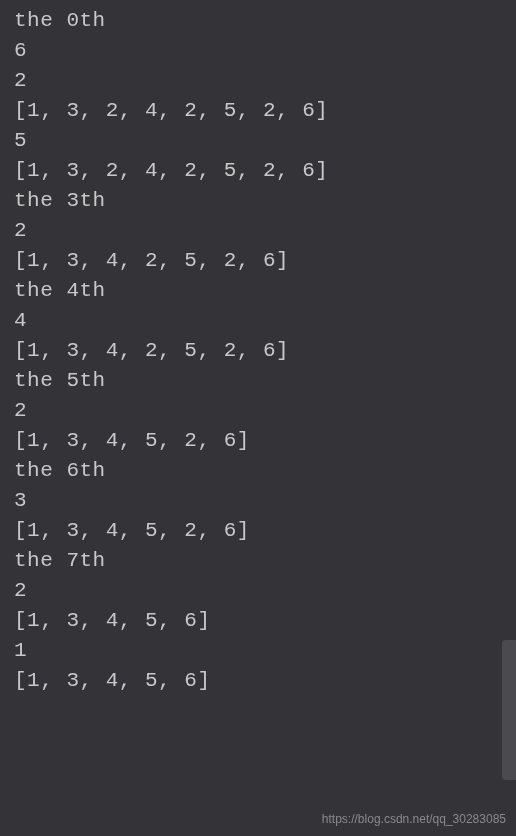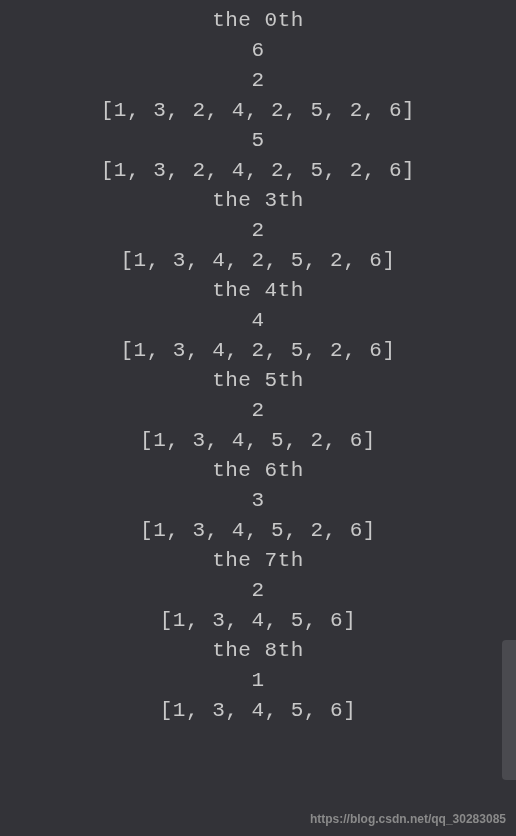--- a/index.html
+++ b/index.html
@@ -1,19 +1,18 @@
 <!DOCTYPE html>
 <html><head>
   <meta charset="utf-8">
   <style>
     * {
       margin: 0;
       padding: 0;
       box-sizing: border-box;
-      text-align: center;
     }
     body {
       width: 516px;
       height: 836px;
       background-color: #333338;
       font-family: 'Consolas', 'Monaco', 'Courier New', monospace;
       font-size: 21px;
       color: #c8c8c8;
       padding: 6px 14px;
       line-height: 1.43;
@@ -25,21 +24,20 @@
       letter-spacing: 0.5px;
     }
     .watermark {
       position: absolute;
       bottom: 8px;
       right: 10px;
       font-size: 12px;
       color: #8a8a8a;
       font-family: Arial, sans-serif;
       letter-spacing: 0;
-      font-weight: bold;
     }
     .side-widget {
       position: absolute;
       right: 0;
       top: 640px;
       width: 14px;
       height: 140px;
       background-color: #4a4a4f;
       border-top-left-radius: 4px;
       border-bottom-left-radius: 4px;
@@ -63,20 +61,19 @@
   <div class="output-line">[1, 3, 4, 2, 5, 2, 6]</div>
   <div class="output-line">the 5th</div>
   <div class="output-line">2</div>
   <div class="output-line">[1, 3, 4, 5, 2, 6]</div>
   <div class="output-line">the 6th</div>
   <div class="output-line">3</div>
   <div class="output-line">[1, 3, 4, 5, 2, 6]</div>
   <div class="output-line">the 7th</div>
   <div class="output-line">2</div>
   <div class="output-line">[1, 3, 4, 5, 6]</div>
-  <div class="output-line">the 8th</div>
   <div class="output-line">1</div>
   <div class="output-line">[1, 3, 4, 5, 6]</div>
 </div>
 
 <div class="side-widget"></div>
 
 <div class="watermark">https://blog.csdn.net/qq_30283085</div>
 
 </body></html>

